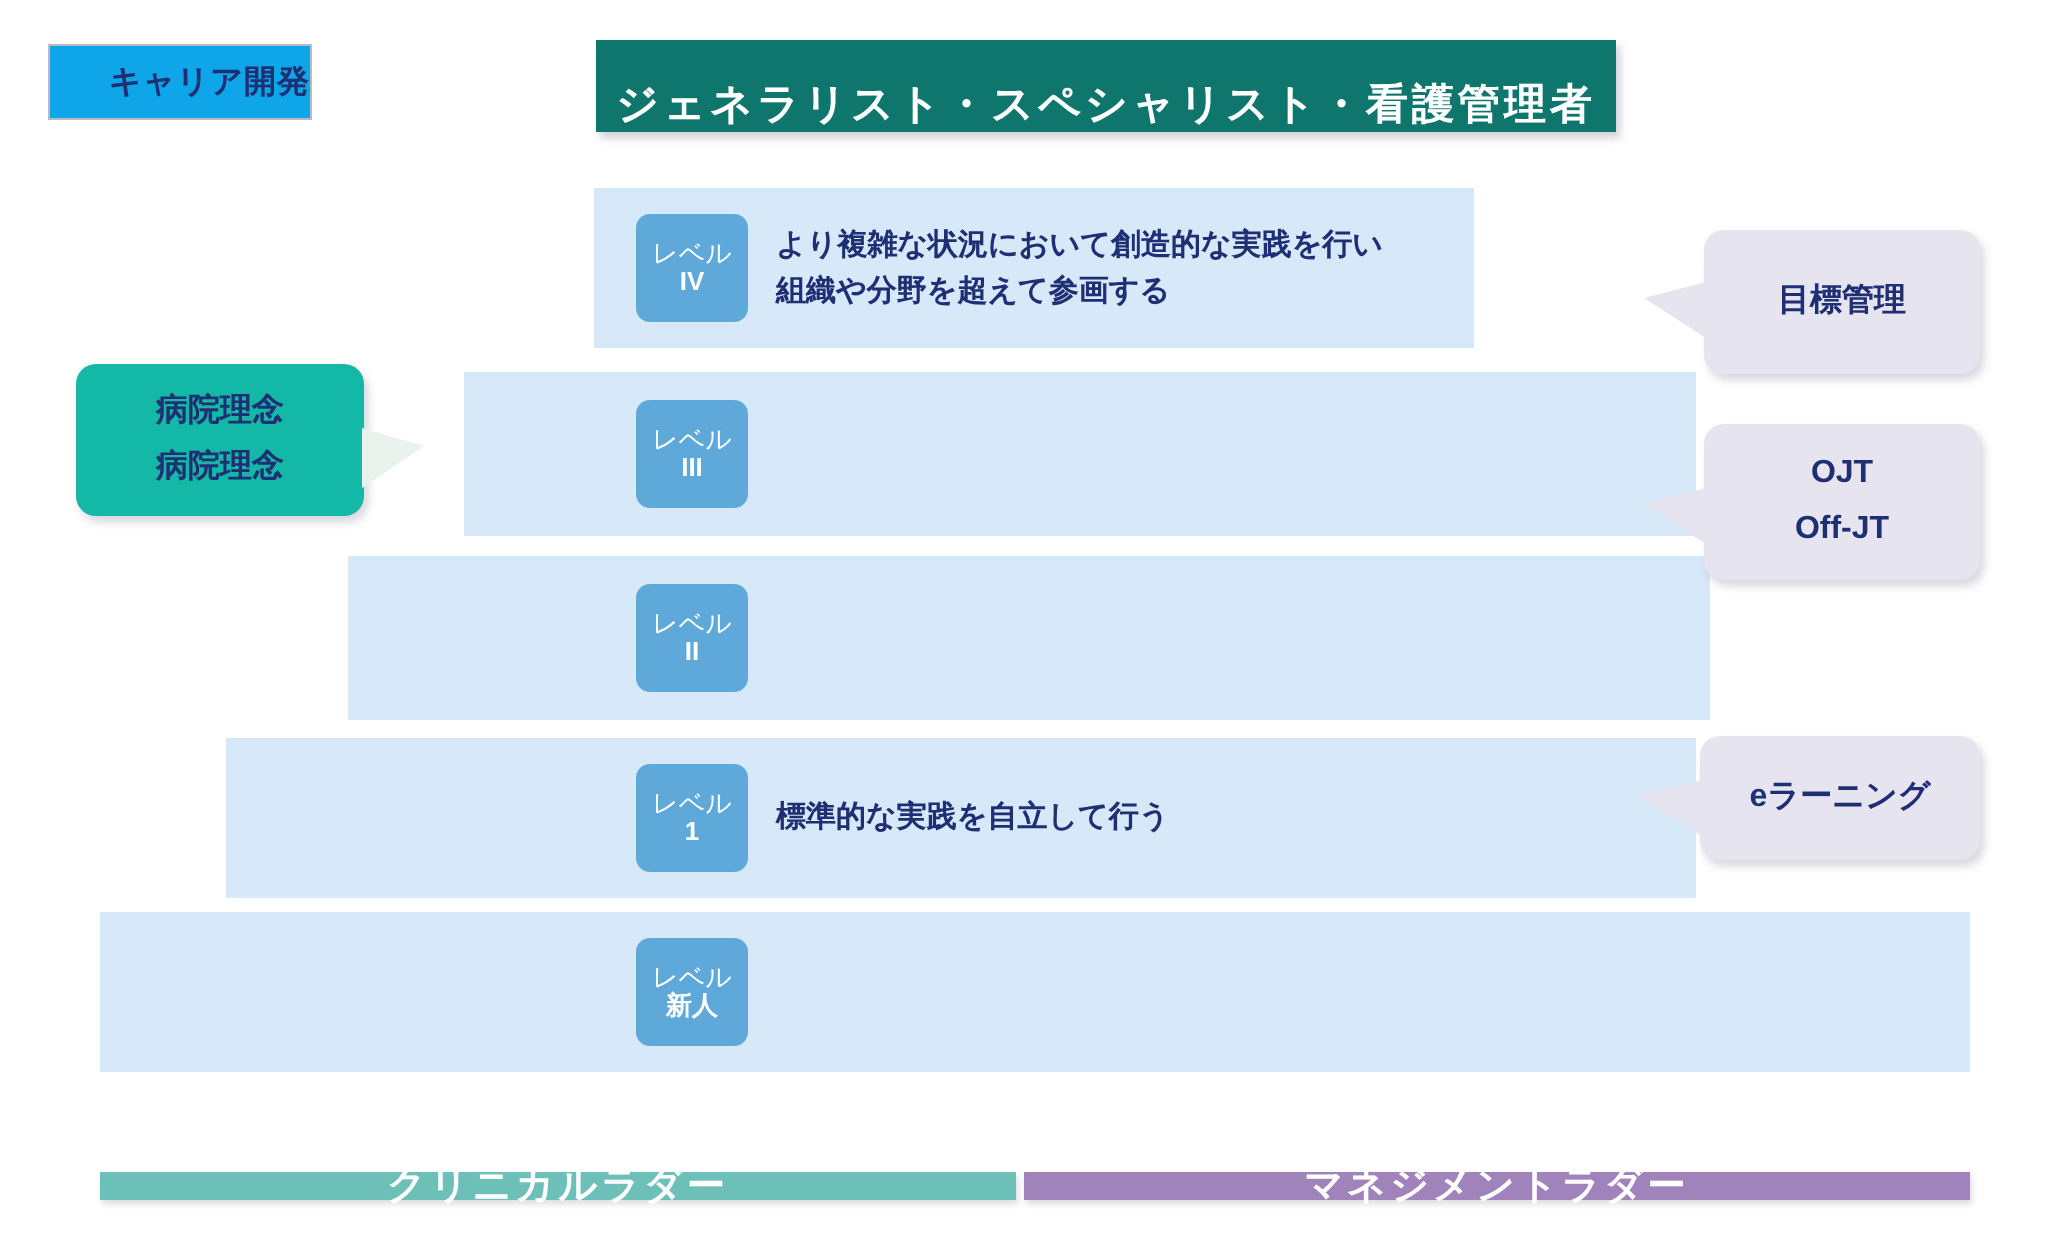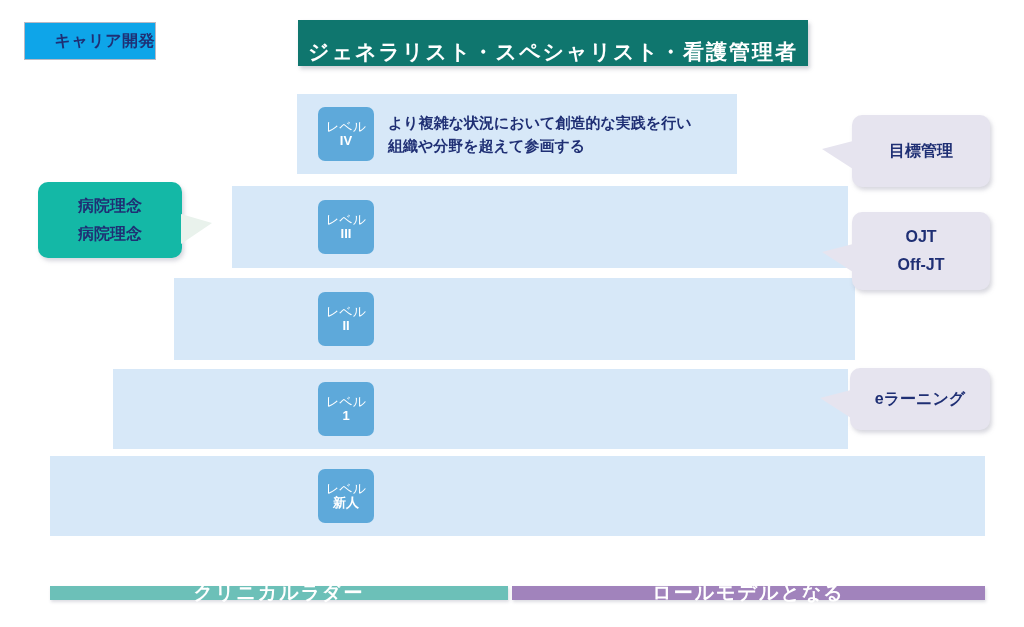--- a/index.html
+++ b/index.html
@@ -210,20 +210,21 @@
       <span class="lv-word">レベル</span>
       <span class="lv-num">II</span>
     </div>
   </div>
 
   <div class="level-row r3">
     <div class="level-badge">
       <span class="lv-word">レベル</span>
       <span class="lv-num">1</span>
     </div>
+    <div class="level-desc">標準的な実践を自立して行う</div>
   </div>
 
   <div class="level-row r4">
     <div class="level-badge">
       <span class="lv-word">レベル</span>
       <span class="lv-num">新人</span>
     </div>
   </div>
 
 </div>
@@ -245,14 +246,14 @@
   <span class="tail"></span>
 </div>
 
 <div class="bubble bubble-right bubble-elearn">
   <span>eラーニング</span>
   <span class="tail"></span>
 </div>
 
 <div class="bottom-bars">
   <div class="bar bar-clinical">クリニカルラダー</div>
-  <div class="bar bar-management">ロールモデルとなる</div>
+  <div class="bar bar-management">マネジメントラダー</div>
 </div>
 
 </body></html>

